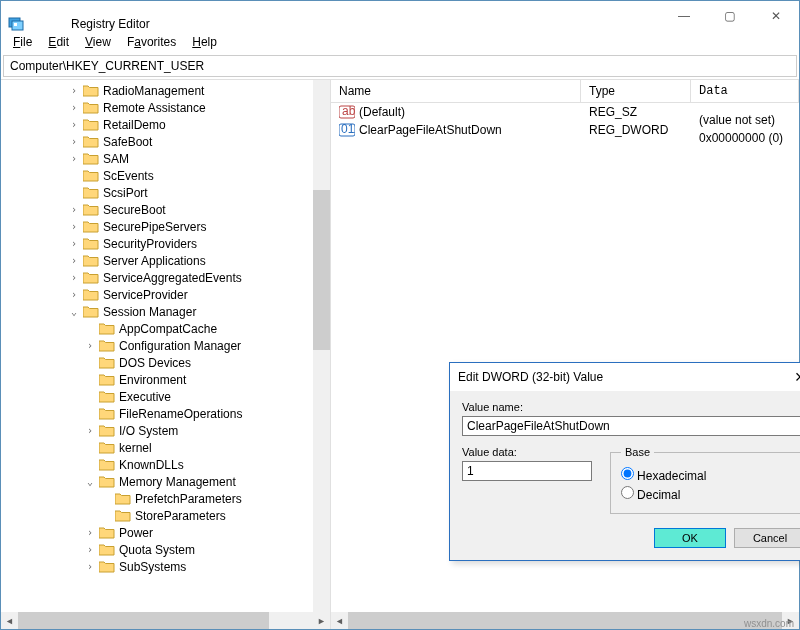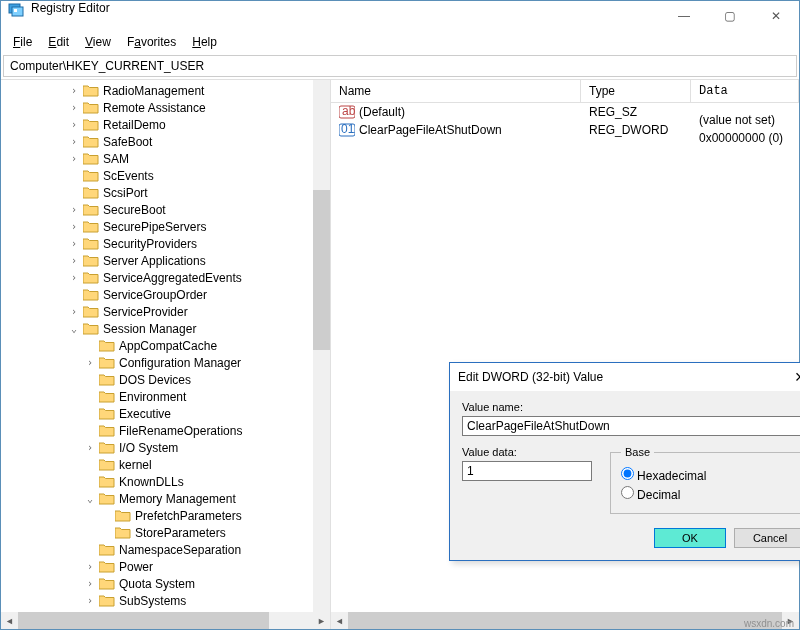--- a/index.html
+++ b/index.html
@@ -1,18 +1,18 @@
 <!DOCTYPE html>
 <html><head>
 <meta charset="utf-8">
 <style>
 * { margin:0; padding:0; box-sizing:border-box; font-family:"Segoe UI",Tahoma,sans-serif; font-size:12px; }
 body { background:#fff; overflow:hidden; }
 .window { width:800px; height:630px; border:1px solid #5a8fb8; display:flex; flex-direction:column; background:#fff; }
-.titlebar { height:30px; display:flex; align-items:flex-start; background:#fff; }
+.titlebar { height:30px; display:flex; align-items:flex-end; background:#fff;gap:40px; }
 .titlebar .icon { width:16px; height:16px; margin:0 7px; }
 .title-text { flex:1; font-size:12px; }
 .win-btns { display:flex; }
 .win-btn { width:46px; height:30px; display:flex; align-items:center; justify-content:center; color:#555; }
 .menubar { height:22px; display:flex; align-items:center; padding:0 4px; }
 .menu-item { padding:2px 8px; cursor:default; }
 .menu-item u { text-decoration:underline; }
 .addr { display:flex; border:1px solid #ccc; margin:2px; }
 .addr input { flex:1; border:none; padding:3px 6px; outline:none; font-size:12px; }
 .content { flex:1; display:flex; border-top:1px solid #e0e0e0; min-height:0; position:relative; }
@@ -195,29 +195,20 @@
           <div class="tree-row" style="padding-left: 64px;">
             <span class="exp">›</span>
             <span class="folder">
               <svg width="16" height="13" viewBox="0 0 16 13">
                 <path d="M0 2 h5 l1.5 1.5 H15 V12 H0 Z" fill="#ffd77a" stroke="#c9a030"></path>
               </svg>
             </span>
             <span class="tlabel">ServiceAggregatedEvents</span>
           </div>
           <div class="tree-row" style="padding-left: 64px;">
-            <span class="exp"></span>
-            <span class="folder">
-              <svg width="16" height="13" viewBox="0 0 16 13">
-                <path d="M0 2 h5 l1.5 1.5 H15 V12 H0 Z" fill="#ffd77a" stroke="#c9a030"></path>
-              </svg>
-            </span>
-            <span class="tlabel">ServiceGroupOrder</span>
-          </div>
-          <div class="tree-row" style="padding-left: 64px;">
             <span class="exp">›</span>
             <span class="folder">
               <svg width="16" height="13" viewBox="0 0 16 13">
                 <path d="M0 2 h5 l1.5 1.5 H15 V12 H0 Z" fill="#ffd77a" stroke="#c9a030"></path>
               </svg>
             </span>
             <span class="tlabel">ServiceProvider</span>
           </div>
           <div class="tree-row" style="padding-left: 64px;">
             <span class="exp">⌄</span>
@@ -328,29 +319,20 @@
             <span class="tlabel">PrefetchParameters</span>
           </div>
           <div class="tree-row" style="padding-left: 96px;">
             <span class="exp"></span>
             <span class="folder">
               <svg width="16" height="13" viewBox="0 0 16 13">
                 <path d="M0 2 h5 l1.5 1.5 H15 V12 H0 Z" fill="#ffd77a" stroke="#c9a030"></path>
               </svg>
             </span>
             <span class="tlabel">StoreParameters</span>
-          </div>
-          <div class="tree-row" style="padding-left: 80px;">
-            <span class="exp"></span>
-            <span class="folder">
-              <svg width="16" height="13" viewBox="0 0 16 13">
-                <path d="M0 2 h5 l1.5 1.5 H15 V12 H0 Z" fill="#ffd77a" stroke="#c9a030"></path>
-              </svg>
-            </span>
-            <span class="tlabel">NamespaceSeparation</span>
           </div>
           <div class="tree-row" style="padding-left: 80px;">
             <span class="exp">›</span>
             <span class="folder">
               <svg width="16" height="13" viewBox="0 0 16 13">
                 <path d="M0 2 h5 l1.5 1.5 H15 V12 H0 Z" fill="#ffd77a" stroke="#c9a030"></path>
               </svg>
             </span>
             <span class="tlabel">Power</span>
           </div>

